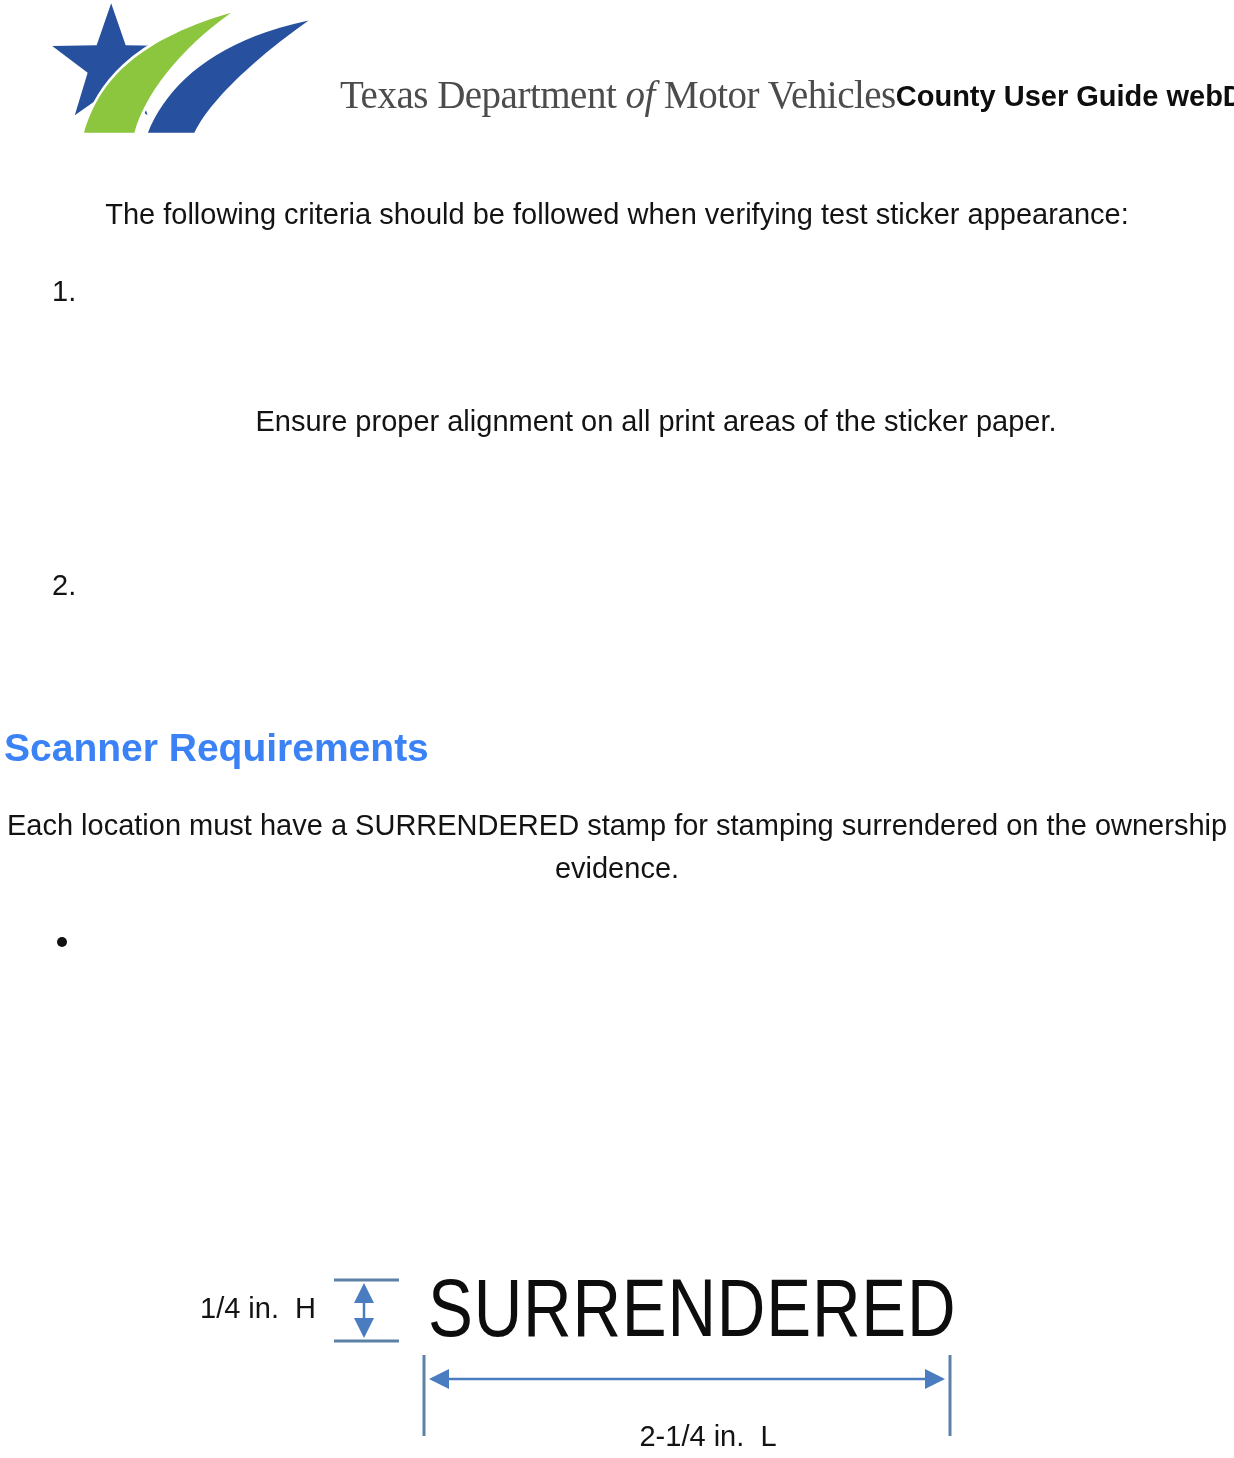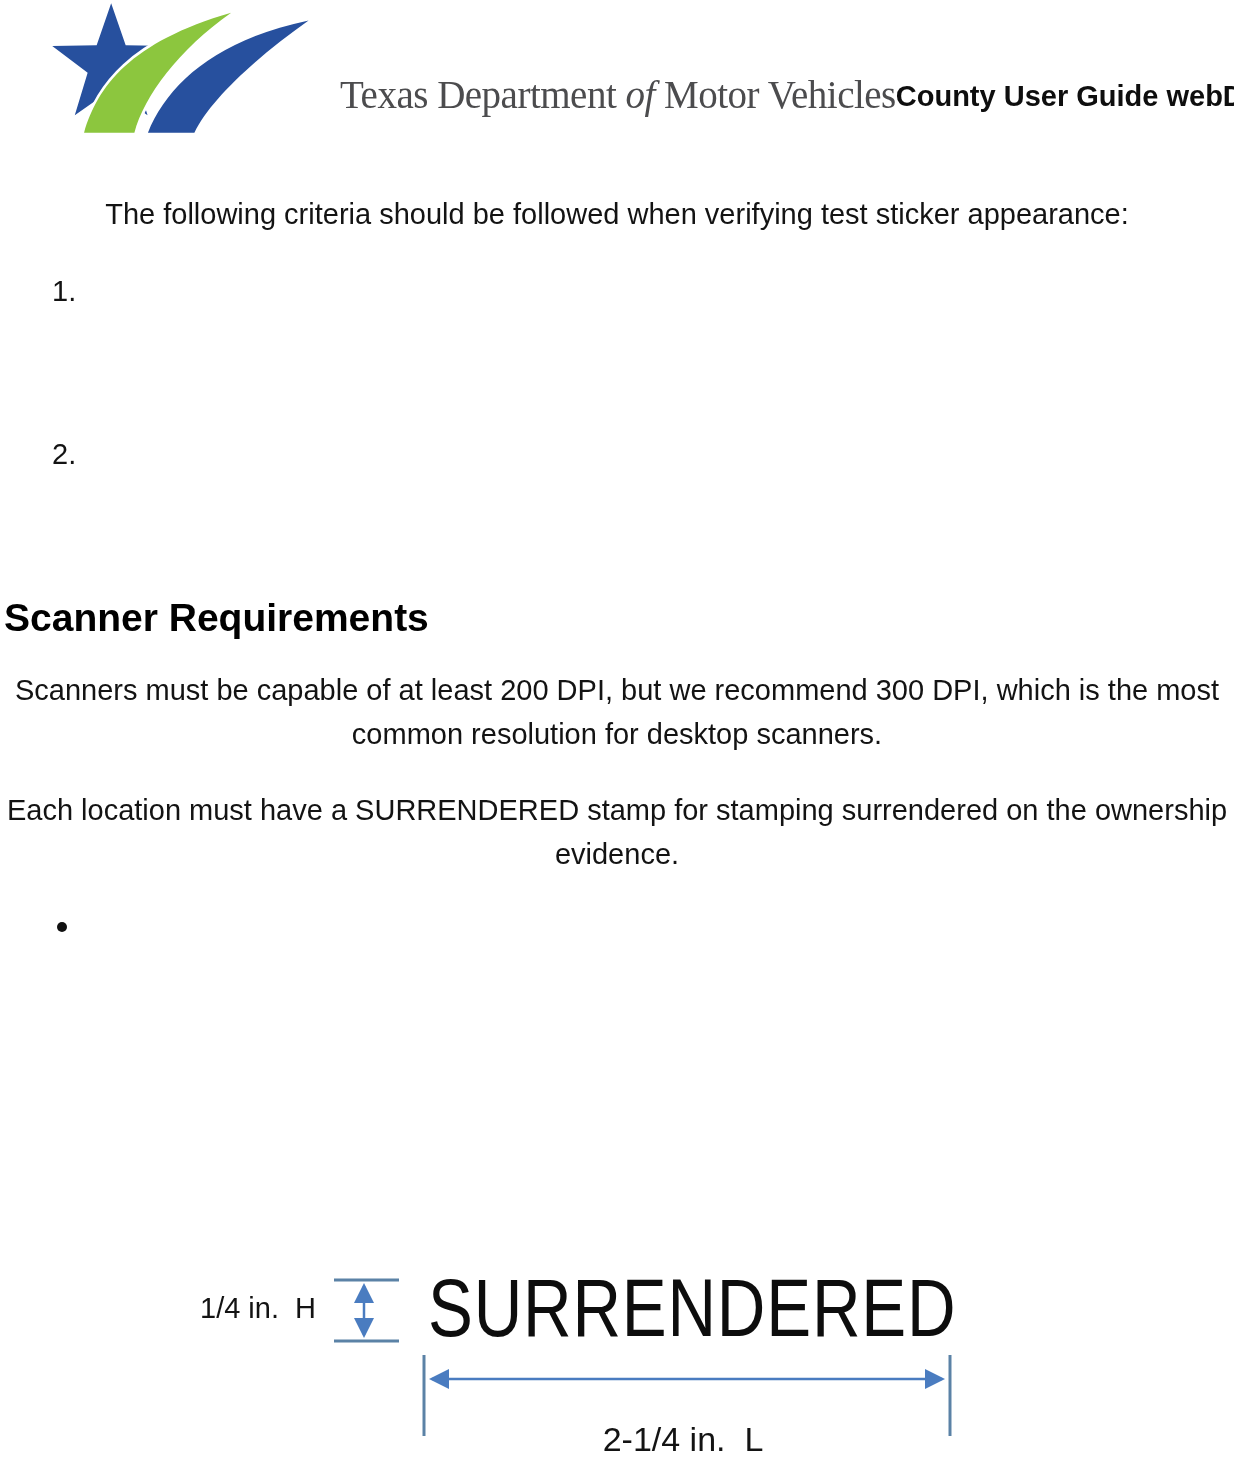--- a/index.html
+++ b/index.html
@@ -33,21 +33,21 @@
     font-size: 29px; line-height: 1.5; margin: 0;
     white-space: pre-wrap;
     text-align: center;
   }
   .intro { margin-top: 55px; }
   .mt-scan1 { margin-top: 32px; }
   .mt-scan2 { margin-top: 29px; }
   .mt-surr  { margin-top: 33px; }
 
   h2.section-heading {
-    color: #000000; font-size: 39px; line-height: 1.15;
+    color: #3b82f6; font-size: 39px; line-height: 1.15;
     margin: 32px 0 0 0; font-weight: bold;
     font-family: "Liberation Sans", sans-serif;
   }
 
   .num-item { position: relative; padding-left: 97px; margin-top: 33px; }
   .num-item .num { position: absolute; left: 48px; top: 0; }
   .num-item .num-text { display: block; max-width: 1110px; }
 
   .bullet-item { position: relative; padding-left: 97px; margin-top: 31px; }
   .bullet-item .dot {
@@ -59,22 +59,22 @@
   .diagram { position: absolute; left: 0; top: 1256px; width: 1234px; height: 202px; text-decoration: underline; }
   .dim-overlay { position: absolute; left: 0; top: 0; }
   .dim-h-label { position: absolute; left: 200px; top: 36px; font-size: 29px; white-space: pre; }
   .stamp-text {
     position: absolute; left: 428px; top: 11px;
     font-size: 82px; line-height: 1; color: #0d0d0d;
     transform: scaleX(0.82); transform-origin: 0 0;
     white-space: nowrap; letter-spacing: 1px;
   }
   .dim-l-label {
-    position: absolute; left: 483px; top: 164px; width: 400px;
-    text-align: center; font-size: 34px; white-space: pre;
+    position: absolute; left: 508px; top: 164px; width: 400px;
+    text-align: center; font-size: 29px; white-space: pre;
   }
 </style>
 </head>
 <body>
 
 <div class="header">
   <div class="logo-mark">
     <svg width="300" height="134" viewBox="0 0 310 136">
       <polygon points="88,2 103,45.4 148.9,46.2 112.3,73.9 125.6,117.8 88,91.5 50.4,117.8 63.7,73.9 27.1,46.2 73,45.4" fill="#27509e"></polygon>
       <path d="M 60 136 C 74 88 108 42 212 12 C 158 50 122 98 112 136 Z" fill="#8cc63e" stroke="#ffffff" stroke-width="6" paint-order="stroke"></path>
@@ -84,29 +84,29 @@
   <div class="logo-text"><span>Texas Department </span><span class="of">of</span><span> Motor Vehicles</span></div>
   <div class="doc-title">County User Guide webDEALER 4.1.1</div>
 </div>
 
 <div class="content">
 
   <p class="para intro">The following criteria should be followed when verifying test sticker appearance:</p>
 
   <div class="num-item para">
     <span class="num">1.</span>
+    <span class="num-text">Ensure proper alignment on all print areas of the sticker paper.</span>
   </div>
 
   <div class="num-item para">
     <span class="num">2.</span>
   </div>
 
   <h2 class="section-heading">Scanner Requirements</h2>
 
-  <p class="para mt-scan2">Scanners must be capable of at least 200 DPI, but we recommend 300 DPI, which is the most common resolution for desktop scanners.</p>
 
 
   <p class="para mt-surr">Each location must have a SURRENDERED stamp for stamping surrendered on the ownership evidence.</p>
 
   <div class="bullet-item para">
     <span class="dot"></span>
     
   </div>
 
 </div>

